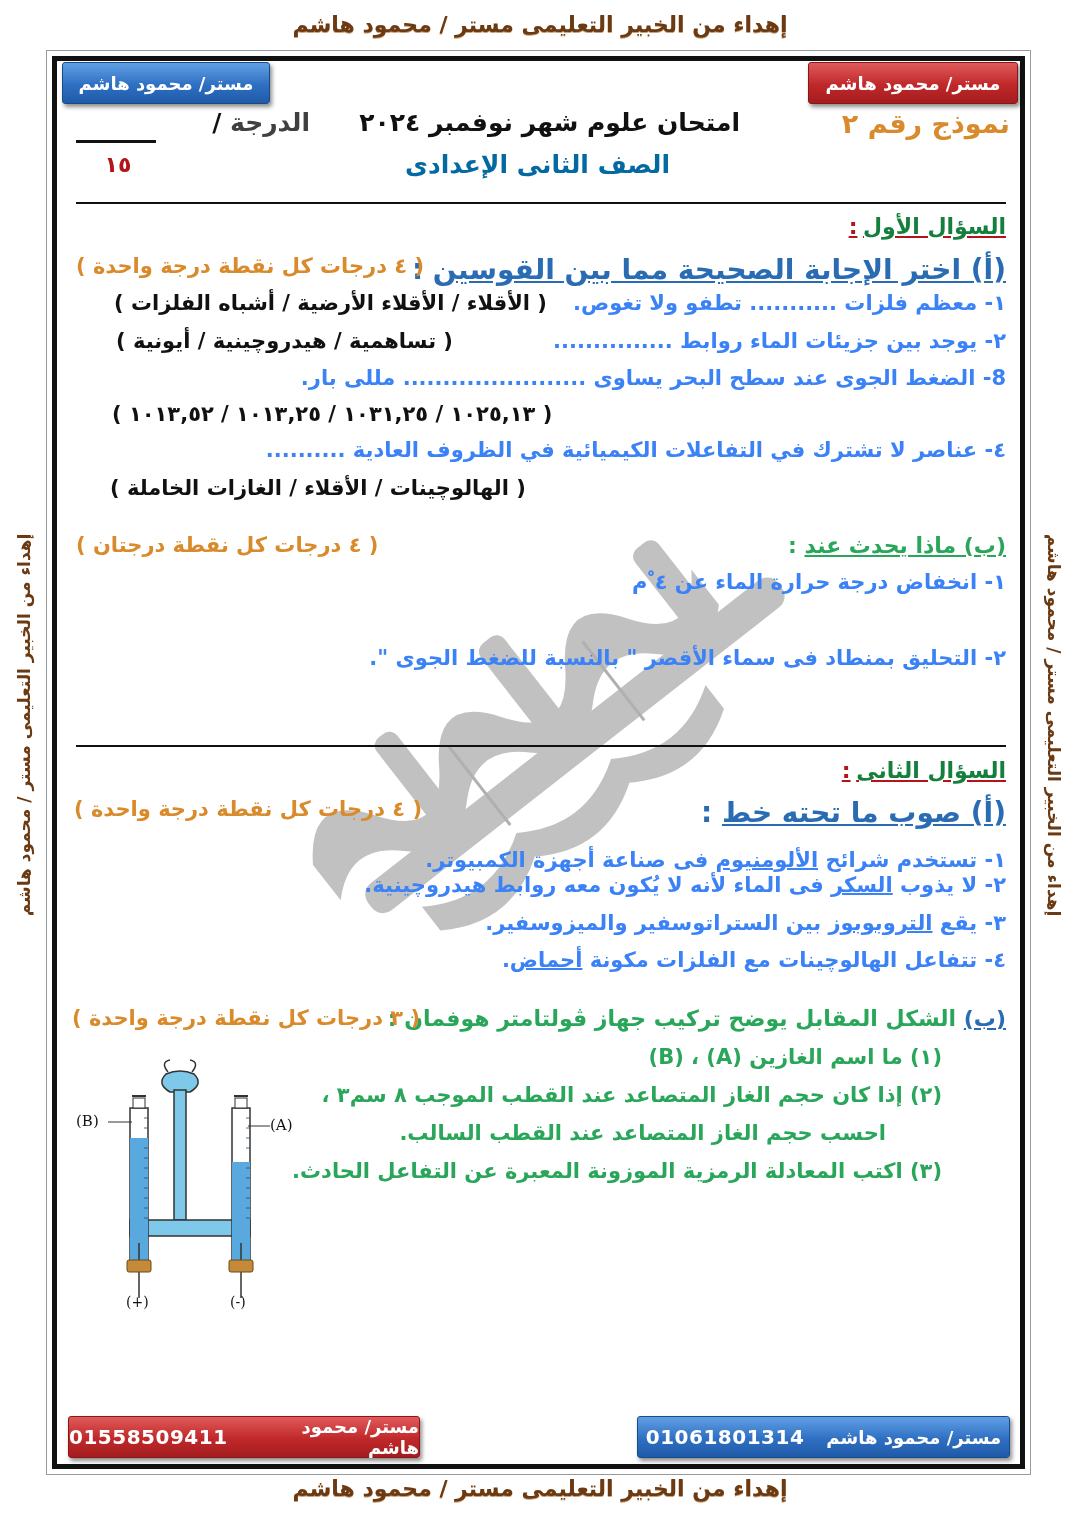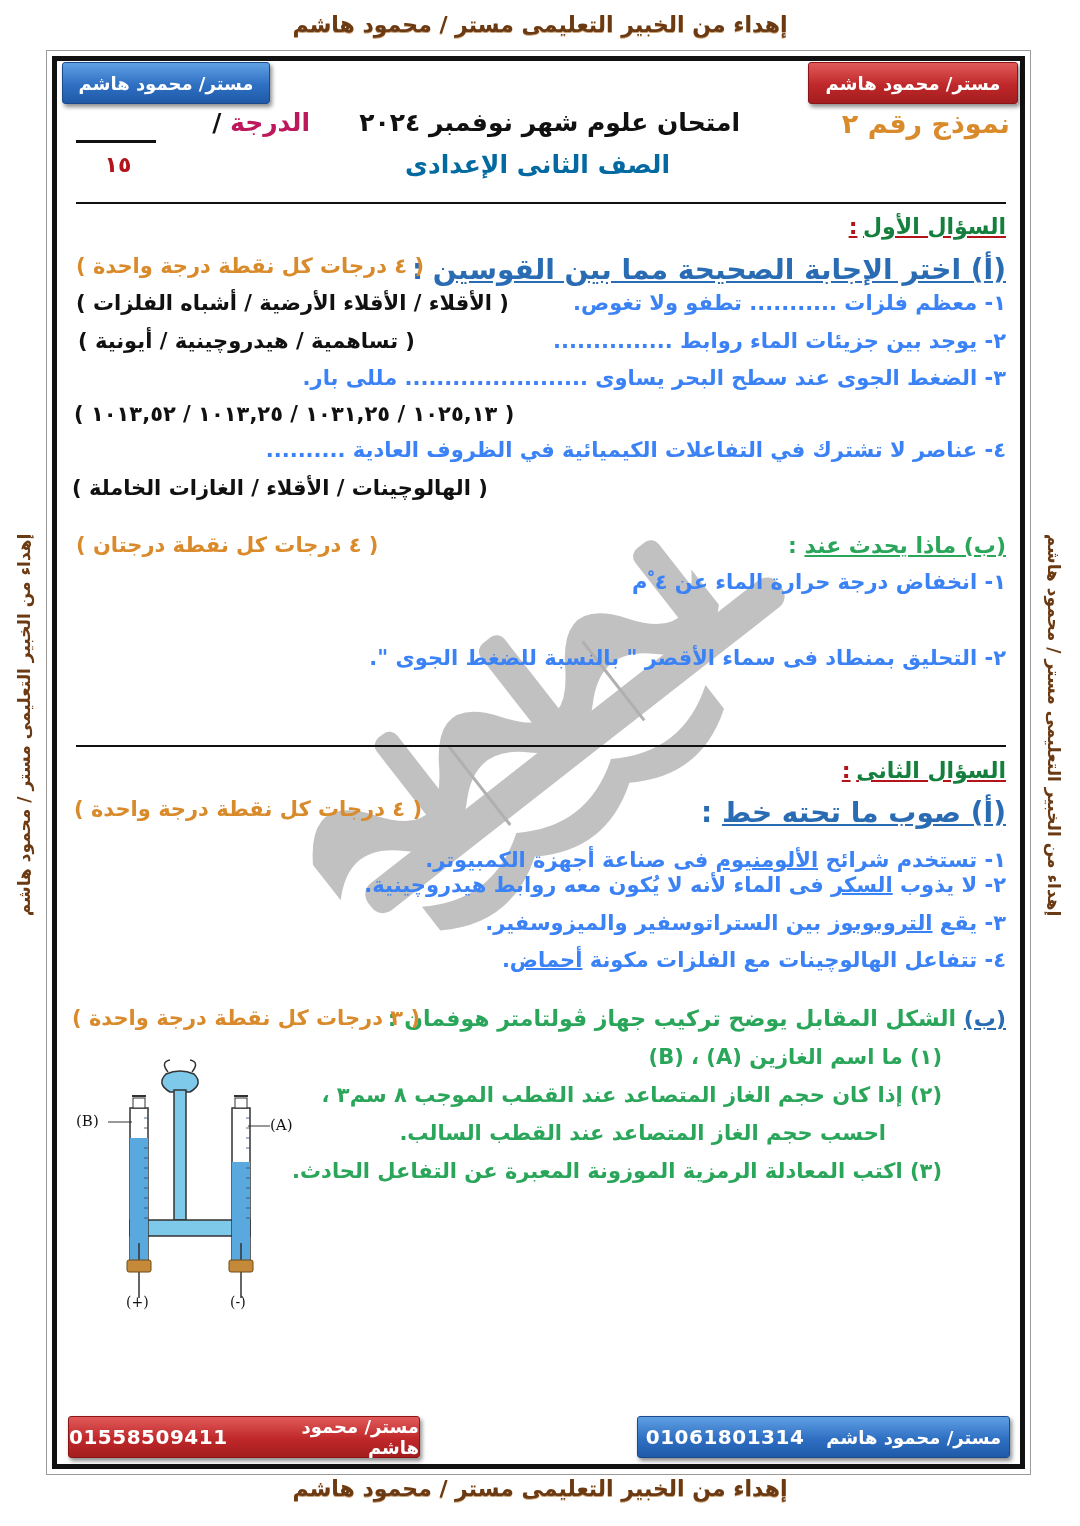--- a/index.html
+++ b/index.html
@@ -27,34 +27,34 @@
     .badge.red { background: linear-gradient(#e05a5a, #c0282a 55%, #a31d1f); border: 1px solid #8a1416; }
     .badge.blue { background: linear-gradient(#5fa0e4, #2f6fc2 55%, #1f5aa8); border: 1px solid #1a4a8a; }
     .badge .phone { font-family: "DejaVu Sans", sans-serif; letter-spacing: 0.5px; font-size: 20px; }
 
     .rtl { direction: rtl; }
     .abs { position: absolute; white-space: nowrap; }
 
     .model-no { left: 780px; top: 108px; width: 230px; text-align: right; font-size: 27px; color: #d98a2b; }
     .exam-title { left: 360px; top: 108px; width: 380px; text-align: right; font-size: 25px; color: #111; }
     .grade-label { left: 200px; top: 108px; width: 110px; text-align: right; font-size: 25px; }
-    .grade-label .lbl { color: #be185d; }
+    .grade-label .lbl { color: #404040; }
     .grade-blank { left: 76px; top: 140px; width: 80px; height: 3px; background: #111; }
     .grade-total { left: 98px; top: 152px; width: 40px; text-align: center; font-size: 22px; color: #b3141a; }
     .class-name { left: 420px; top: 150px; width: 250px; text-align: right; font-size: 25px; color: #0369a1; }
 
     .hr { position: absolute; left: 76px; width: 930px; height: 2px; background: #111; }
 
     .q-title { font-size: 22px; color: #15803d; text-decoration: underline; text-decoration-color: #b3141a; }
     .sub-title { font-size: 28px; color: #2a6cb3; }
     .sub-title u { text-decoration: underline; }
     .sub-green { color: #2aa65a; font-size: 22px; }
     .marks { font-size: 21px; color: #d98a2b; }
     .line { font-size: 21px; color: #3b82f6; text-align: center; }
-    .choices { font-size: 21px; color: #111; }
+    .choices { font-size: 21px; color: #111; margin-left: 38px; }
     .green-line { font-size: 21px; color: #2aa65a; }
     u.ul { text-decoration: underline; text-decoration-thickness: 2px; }
 
     .watermark { position: absolute; left: 150px; top: 430px; width: 820px; height: 560px; pointer-events: none; opacity: 0.42; }
 
     .diagram { position: absolute; left: 70px; top: 1058px; width: 240px; height: 260px; }
   </style>
 </head>
 <body>
 
@@ -115,21 +115,21 @@
   <span>:</span>
 </div>
 <div class="abs rtl marks" style="left:76px; top:254px;">( ٤ درجات كل نقطة درجة واحدة )</div>
 
 <div class="abs rtl line" style="right:74px; top:291px;">١- معظم فلزات ........... تطفو ولا تغوص.</div>
 <div class="abs rtl choices" style="left:76px; top:291px;">( الأقلاء  /  الأقلاء الأرضية  /  أشباه الفلزات )</div>
 
 <div class="abs rtl line" style="right:74px; top:329px;">٢- يوجد بين جزيئات الماء روابط ...............</div>
 <div class="abs rtl choices" style="left:78px; top:329px;">( تساهمية  /  هيدروچينية  /  أيونية )</div>
 
-<div class="abs rtl line" style="right:74px; top:366px;">٣- الضغط الجوى عند سطح البحر يساوى ....................... مللى بار.</div>
+<div class="abs rtl line" style="right:74px; top:366px;">8- الضغط الجوى عند سطح البحر يساوى ....................... مللى بار.</div>
 <div class="abs rtl choices" style="left:74px; top:402px;">( ١٠٢٥,١٣ / ١٠٣١,٢٥  /  ١٠١٣,٢٥  /  ١٠١٣,٥٢ )</div>
 
 <div class="abs rtl line" style="right:74px; top:438px;">٤- عناصر لا تشترك في التفاعلات الكيميائية في الظروف العادية ..........</div>
 <div class="abs rtl choices" style="left:72px; top:476px;">(  الهالوچينات  /  الأقلاء  /  الغازات الخاملة  )</div>
 
 <div class="abs rtl sub-green" style="right:74px; top:533px;">
   <u>(ب) ماذا يحدث عند</u>
   <span>:</span>
 </div>
 <div class="abs rtl marks" style="left:76px; top:533px;">( ٤ درجات كل نقطة درجتان )</div>

